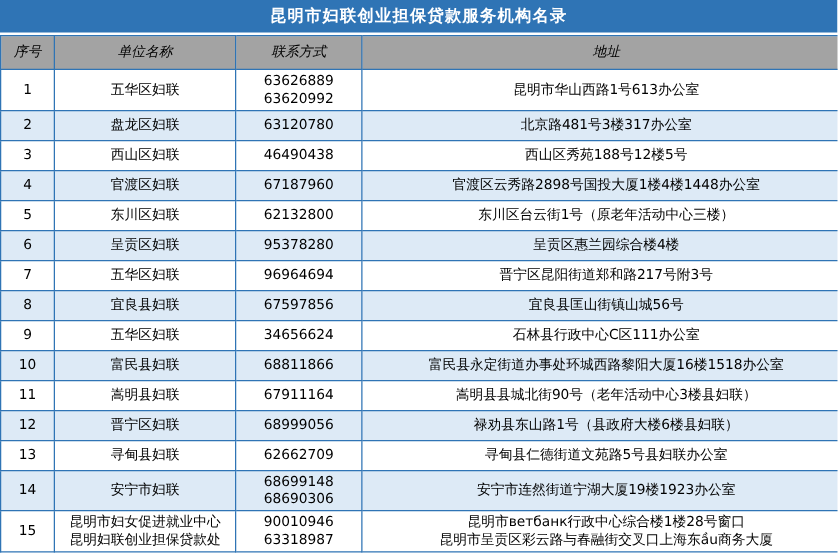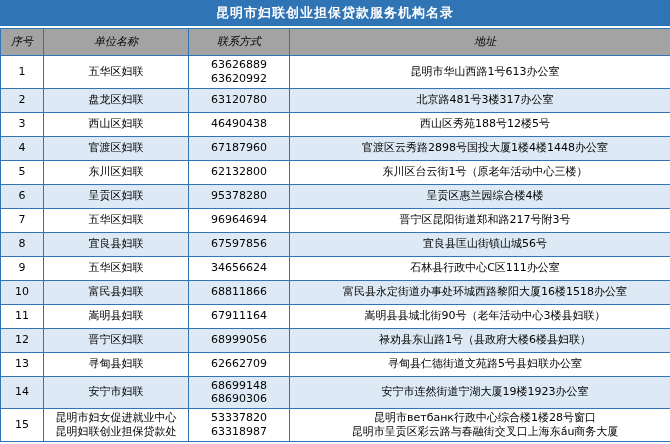--- a/index.html
+++ b/index.html
@@ -174,21 +174,21 @@
         <td class="c-idx">14</td>
         <td class="c-name multiline">安宁市妇联</td>
         <td class="c-phone multiline">68699148
 68690306</td>
         <td class="c-addr multiline">安宁市连然街道宁湖大厦19楼1923办公室</td>
       </tr>
       <tr class="odd">
         <td class="c-idx">15</td>
         <td class="c-name multiline">昆明市妇女促进就业中心
 昆明妇联创业担保贷款处</td>
-        <td class="c-phone multiline">53337820
+        <td class="c-phone multiline">90010946
 63318987</td>
         <td class="c-addr multiline">昆明市ветбанк行政中心综合楼1楼28号窗口
 昆明市呈贡区彩云路与春融街交叉口上海东ầu商务大厦</td>
       </tr>
     </tbody>
   </table>
 
 </div>
 
 </body></html>

